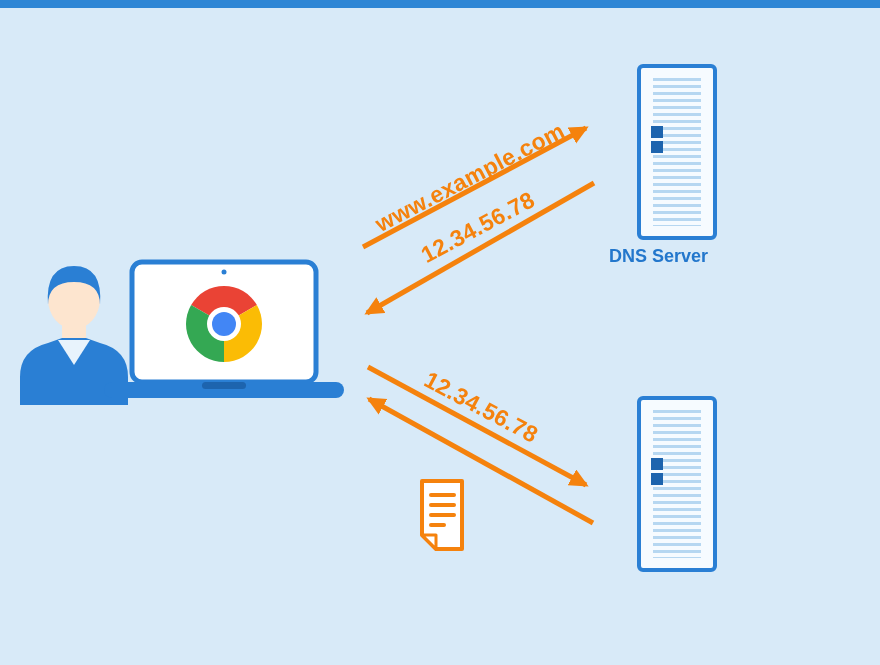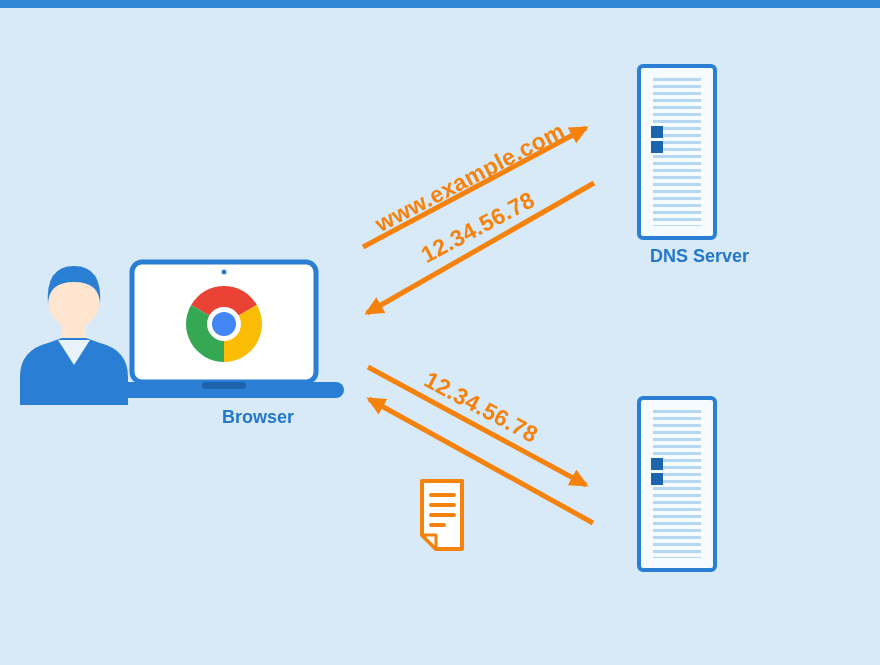--- a/index.html
+++ b/index.html
@@ -10,21 +10,21 @@
   }
   html,body{margin:0;padding:0}
   .canvas{
     position:relative;width:880px;height:665px;overflow:hidden;
     background:var(--bg);
     font-family:"Liberation Sans", sans-serif;
   }
   .abs{position:absolute}
   .top-bar{position:absolute;left:0;top:0;width:100%;height:8px;background:var(--top-bar)}
   .node-label{
-    position:absolute;text-align:right;font-weight:bold;font-size:18px;
+    position:absolute;text-align:left;font-weight:bold;font-size:18px;
     color:var(--blue-text);
   }
   .msg-label{
     position:absolute;text-align:center;font-weight:bold;font-size:23px;
     color:var(--orange);white-space:nowrap;letter-spacing:.3px;
   }
   .server{
     position:absolute;width:80px;height:176px;box-sizing:border-box;
     border:4px solid var(--blue);border-radius:6px;
     padding:10px 12px;
@@ -58,21 +58,20 @@
       <path d="M122,66 L89.1,47 A38,38 0 0 1 154.9,47 Z" style="fill:var(--chrome-red)"></path>
       <path d="M122,66 L154.9,47 A38,38 0 0 1 122,104 Z" style="fill:var(--chrome-yellow)"></path>
       <path d="M122,66 L122,104 A38,38 0 0 1 89.1,47 Z" style="fill:var(--chrome-green)"></path>
       <circle cx="122" cy="66" r="17" style="fill:#ffffff"></circle>
       <circle cx="122" cy="66" r="12" style="fill:var(--chrome-blue)"></circle>
     </g>
     <rect x="2" y="124" width="240" height="16" rx="8" style="fill:var(--blue)"></rect>
     <rect x="100" y="124" width="44" height="7" rx="3.5" style="fill:var(--blue-dark)"></rect>
   </svg>
 
-  <div class="node-label" style="left:154px;top:407px;width:140px">Browser</div>
 
   <svg class="abs" style="left:0;top:0" width="880" height="665" viewBox="0 0 880 665">
     <defs>
       <marker id="arrow" markerUnits="userSpaceOnUse" markerWidth="22" markerHeight="20" refX="16" refY="9" orient="auto">
         <path d="M0,0 L19,9 L0,18 Z" style="fill:var(--orange)"></path>
       </marker>
     </defs>
     <line class="flow" x1="363" y1="247" x2="586" y2="128" marker-end="url(#arrow)"></line>
     <line class="flow" x1="594" y1="183" x2="367" y2="313" marker-end="url(#arrow)"></line>
     <line class="flow" x1="368" y1="367" x2="586" y2="485" marker-end="url(#arrow)"></line>

